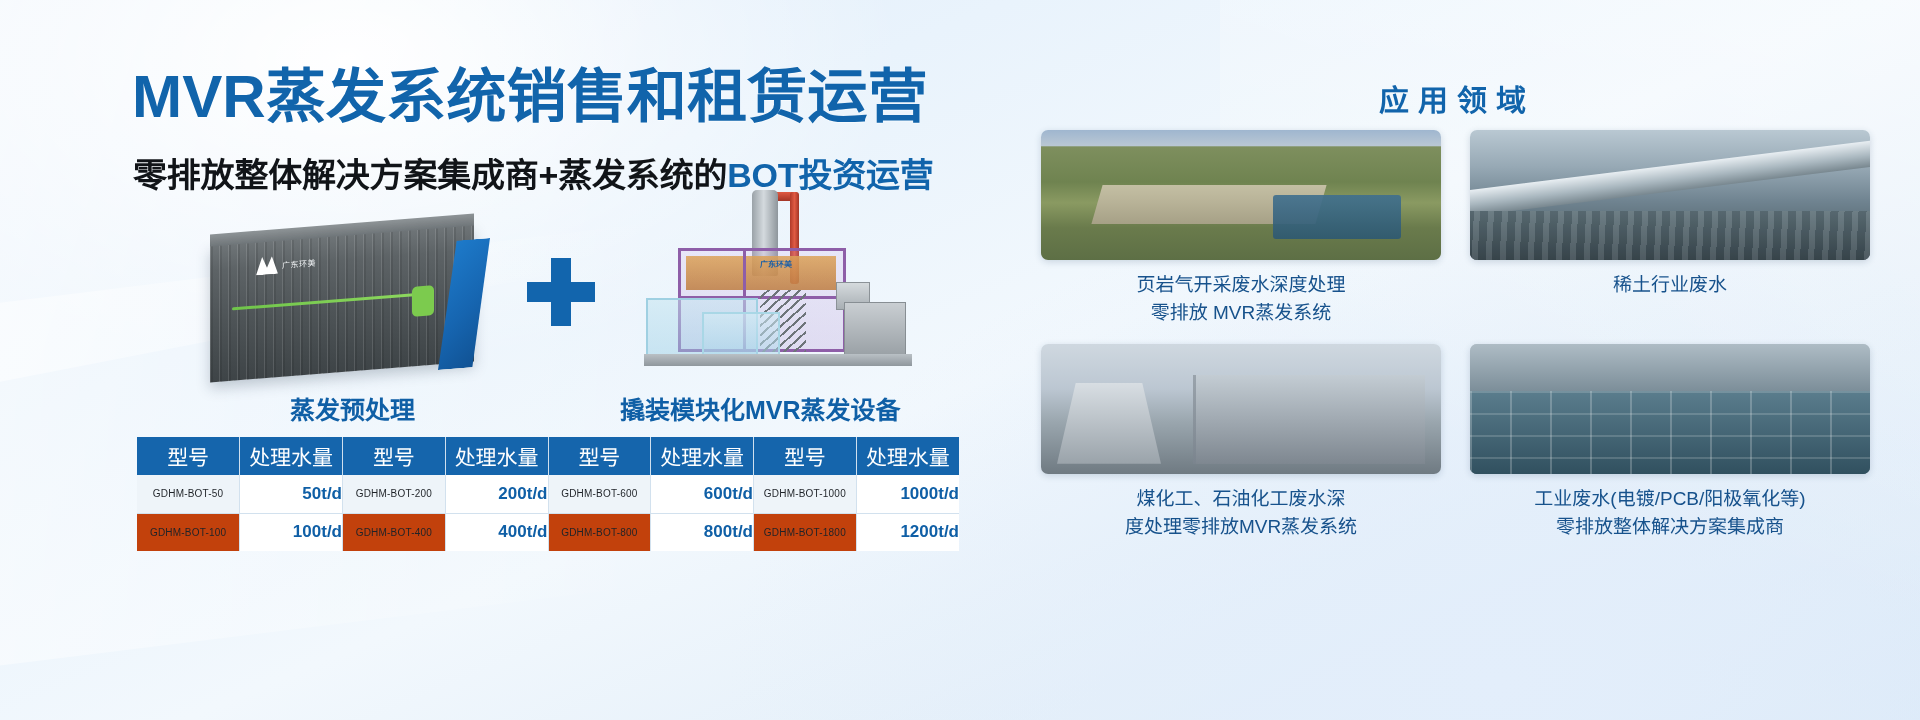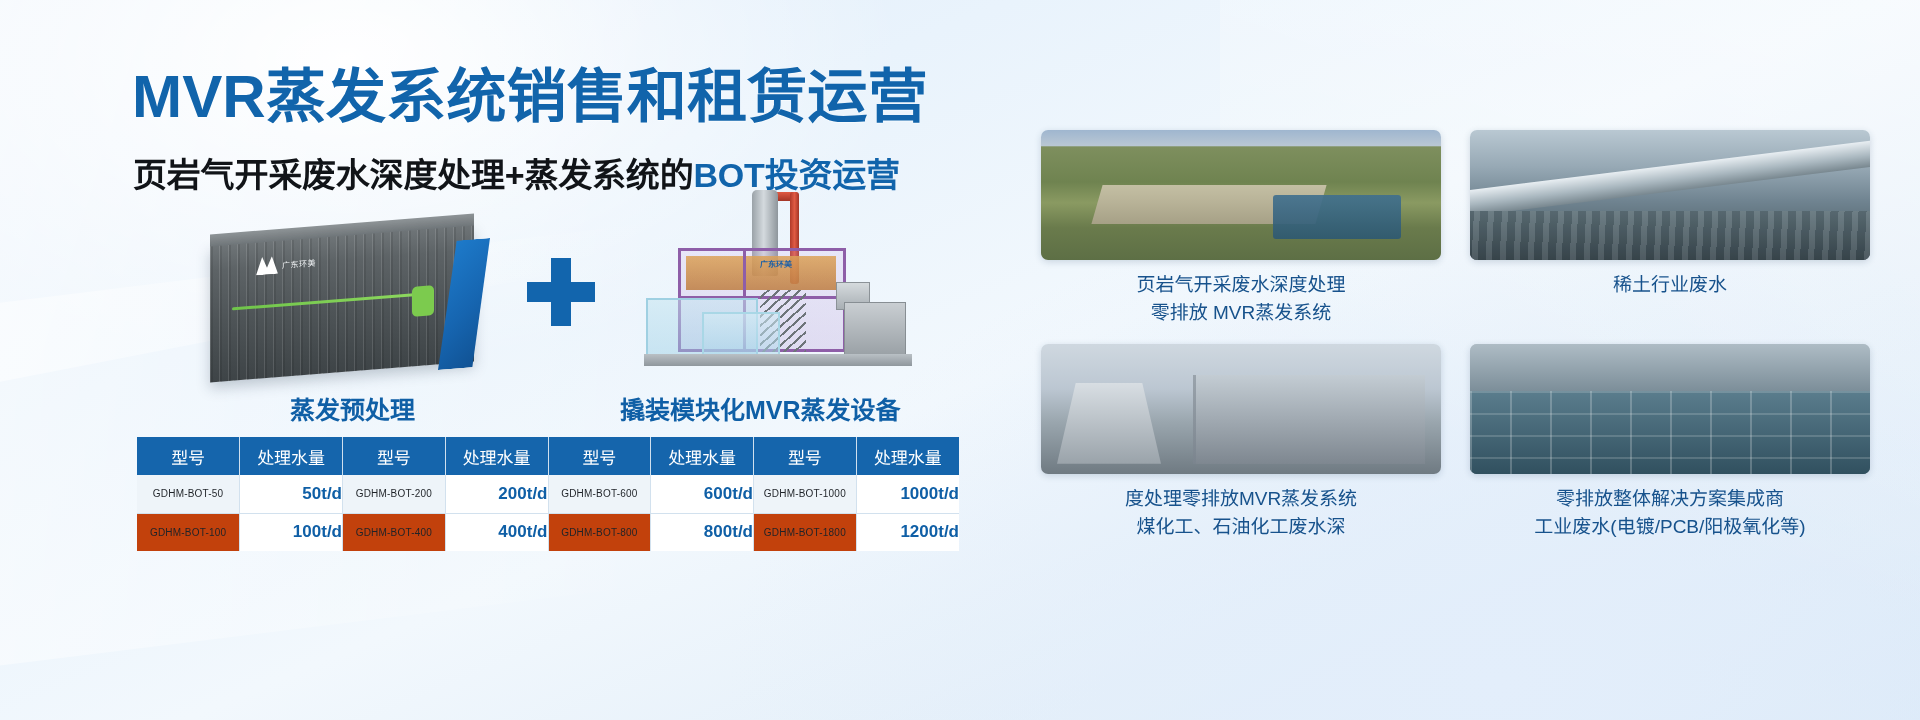--- a/index.html
+++ b/index.html
@@ -162,21 +162,21 @@
   }
   .skid .badge {
     position: absolute; left: 120px; top: 72px; font-size: 8px; color: #1a5fa8; font-weight: bold;
     white-space: nowrap;
   }
 
   
   .table-wrap { position: absolute; left: 137px; top: 437px; width: 822px; }
   table.spec { border-collapse: collapse; width: 822px; table-layout: fixed; }
   table.spec th {
-    background: #1565ac; color: #fff; font-size: 17px; font-weight: normal;
+    background: #1565ac; color: #fff; font-size: 21px; font-weight: normal;
     height: 38px; border-right: 1px solid #cfe0ef; text-align: center;
   }
   table.spec th:last-child { border-right: none; }
   table.spec td {
     height: 38px; text-align: center; font-size: 10px; color: #1f2328;
     border-right: 1px solid #d2e1ee; border-bottom: 1px solid #d2e1ee;
   }
   table.spec td:last-child { border-right: none; }
   table.spec tr:last-child td { border-bottom: none; }
   table.spec td.model { background: #eef4f9; letter-spacing: .2px; }
@@ -249,21 +249,21 @@
 <div class="stage">
   <div class="streak a"></div>
   <div class="streak b"></div>
   <div class="streak c"></div>
 
   <div class="left">
 
     <div class="title-main">MVR蒸发系统销售和租赁运营</div>
 
     <div class="title-sub">
-      <span>页岩气开采废水深度处理+蒸发系统的</span><span class="hl">BOT投资运营</span>
+      <span>零排放整体解决方案集成商+蒸发系统的</span><span class="hl">BOT投资运营</span>
     </div>
 
     <div class="fig-a">
       <div class="cont">
         <div class="top"></div>
         <div class="body"></div>
         <div class="ribs"></div>
         <div class="blue"></div>
         <div class="greenline"></div>
         <div class="greendot"></div>
@@ -334,20 +334,21 @@
             <td class="flow">800t/d</td>
             <td class="model">GDHM-BOT-1800</td>
             <td class="flow">1200t/d</td>
           </tr>
         </tbody>
       </table>
     </div>
   </div>
 
   <div class="right">
+    <div class="apps-title">应用领域</div>
 
     <div class="grid">
       <div class="row">
 
         <div class="card">
           <div class="thumb">
             <div class="ph p1"></div>
           </div>
           <div class="ccap">
             <span>页岩气开采废水深度处理</span>
@@ -365,30 +366,30 @@
         </div>
       </div>
 
       <div class="row">
 
         <div class="card">
           <div class="thumb">
             <div class="ph p3"></div>
           </div>
           <div class="ccap">
+            <span>煤化工、石油化工废水深</span>
             <span>度处理零排放MVR蒸发系统</span>
-            <span>煤化工、石油化工废水深</span>
           </div>
         </div>
 
         <div class="card">
           <div class="thumb">
             <div class="ph p4"></div>
           </div>
           <div class="ccap">
+            <span>工业废水(电镀/PCB/阳极氧化等)</span>
             <span>零排放整体解决方案集成商</span>
-            <span>工业废水(电镀/PCB/阳极氧化等)</span>
           </div>
         </div>
       </div>
     </div>
   </div>
 </div>
 
 </body></html>

